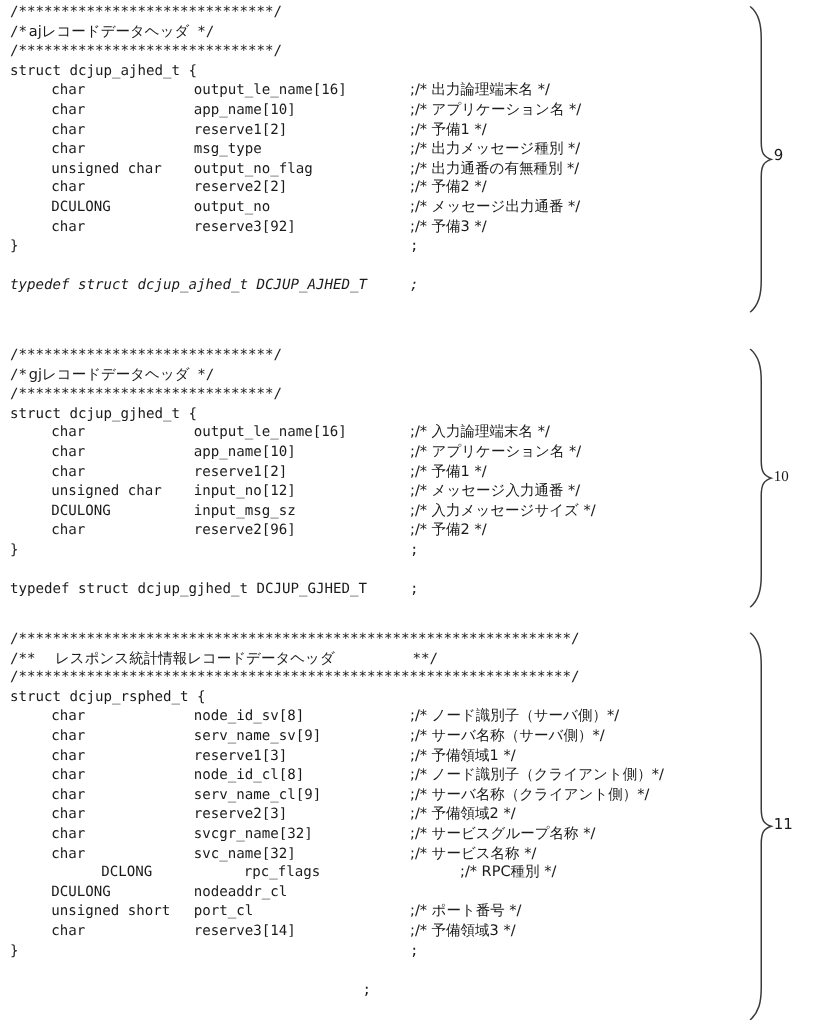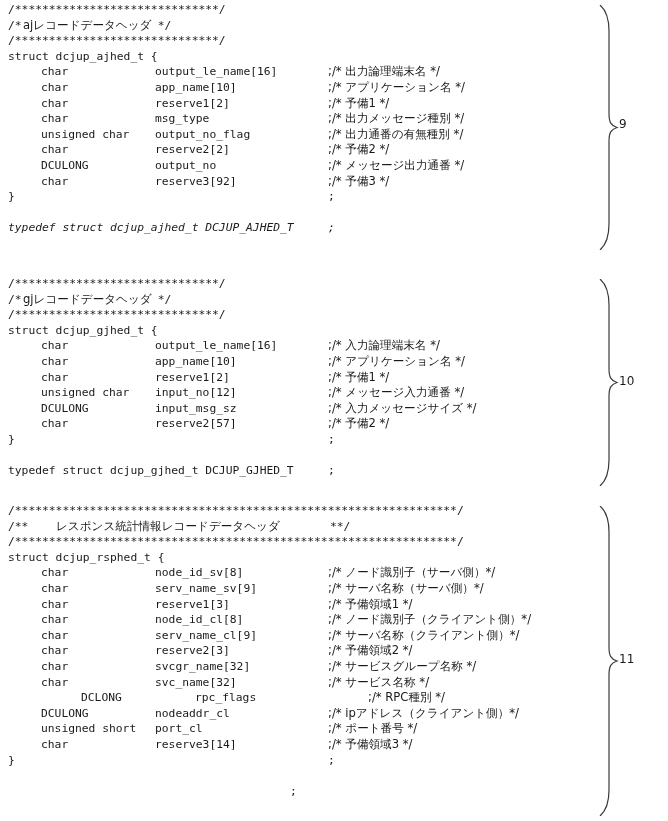--- a/index.html
+++ b/index.html
@@ -120,45 +120,45 @@
     <div class="block" style="top: 276px;">
       <div class="code-line" style="top: 0px; position: absolute; left: 0px; width: 600px;"><span class="banner">/******************************/</span></div>
       <div class="code-line" style="top: 15.6px; position: absolute; left: 0px; width: 600px;"><span class="banner">/* </span><span class="banner-jp" style="left: 23px;">gjレコードデータヘッダ</span><span class="banner" style="left: 151px;"> */</span></div>
       <div class="code-line" style="top: 31.2px; position: absolute; left: 0px; width: 600px;"><span class="banner">/******************************/</span></div>
       <div class="code-line" style="top: 46.8px; position: absolute; left: 0px; width: 600px;"><span class="col-indent">struct dcjup_gjhed_t {</span></div>
       <div class="code-line" style="top: 62.4px; position: absolute; left: 0px; width: 600px;"><span class="col-type">char</span><span class="col-name">output_le_name[16]</span><span class="col-cmt">;/* 入力論理端末名 */</span></div>
       <div class="code-line" style="top: 78px; position: absolute; left: 0px; width: 600px;"><span class="col-type">char</span><span class="col-name">app_name[10]</span><span class="col-cmt">;/* アプリケーション名 */</span></div>
       <div class="code-line" style="top: 93.6px; position: absolute; left: 0px; width: 600px;"><span class="col-type">char</span><span class="col-name">reserve1[2]</span><span class="col-cmt">;/* 予備1 */</span></div>
       <div class="code-line" style="top: 109.2px; position: absolute; left: 0px; width: 600px;"><span class="col-type">unsigned char</span><span class="col-name">input_no[12]</span><span class="col-cmt">;/* メッセージ入力通番 */</span></div>
       <div class="code-line" style="top: 124.8px; position: absolute; left: 0px; width: 600px;"><span class="col-type">DCULONG</span><span class="col-name">input_msg_sz</span><span class="col-cmt">;/* 入力メッセージサイズ */</span></div>
-      <div class="code-line" style="top: 140.4px; position: absolute; left: 0px; width: 600px;"><span class="col-type">char</span><span class="col-name">reserve2[57]</span><span class="col-cmt">;/* 予備2 */</span></div>
+      <div class="code-line" style="top: 140.4px; position: absolute; left: 0px; width: 600px;"><span class="col-type">char</span><span class="col-name">reserve2[96]</span><span class="col-cmt">;/* 予備2 */</span></div>
       <div class="code-line" style="top: 156px; position: absolute; left: 0px; width: 600px;"><span class="col-indent">}</span><span class="col-cmt cmt-mono">;</span></div>
       <div class="code-line" style="top: 187.2px; position: absolute; left: 0px; width: 600px;"><span class="col-indent">typedef struct dcjup_gjhed_t DCJUP_GJHED_T</span><span class="col-cmt cmt-mono">;</span></div>
     </div>
     <div class="brace-wrap" style="top: 279px; left: 598px; width: 70px; height: 207px;">
       <svg class="brace" width="22" height="207" viewBox="0 0 22 207">
         <path d="M 2,0 C 9,6 11,14 11,26 L 11,89.5 C 11,98.5 13,101.5 19,103.5 C 13,105.5 11,108.5 11,117.5 L 11,181 C 11,193 9,201 2,207" fill="none" stroke="#3a3a3a" stroke-width="1.2"></path>
       </svg>
     </div>
-    <div class="brace-num" style="left: 619px; top: 374px;">10</div>
+    <div class="brace-num" style="left: 619px; top: 374px; font-family: Liberation Serif, serif;">10</div>
     <div class="block" style="top: 503px;">
       <div class="code-line" style="top: 0px; position: absolute; left: 0px; width: 600px;"><span class="banner">/*****************************************************************/</span></div>
-      <div class="code-line" style="top: 15.6px; position: absolute; left: 0px; width: 600px;"><span class="banner">/**</span><span class="banner-jp" style="left: 44px; margin-left: 12px;">レスポンス統計情報レコードデータヘッダ</span><span class="banner" style="left: 330px;">**/</span></div>
+      <div class="code-line" style="top: 15.6px; position: absolute; left: 0px; width: 600px;"><span class="banner">/**</span><span class="banner-jp" style="left: 44px;">レスポンス統計情報レコードデータヘッダ</span><span class="banner" style="left: 330px;">**/</span></div>
       <div class="code-line" style="top: 31.2px; position: absolute; left: 0px; width: 600px;"><span class="banner">/*****************************************************************/</span></div>
       <div class="code-line" style="top: 46.8px; position: absolute; left: 0px; width: 600px;"><span class="col-indent">struct dcjup_rsphed_t {</span></div>
       <div class="code-line" style="top: 62.4px; position: absolute; left: 0px; width: 600px;"><span class="col-type">char</span><span class="col-name">node_id_sv[8]</span><span class="col-cmt">;/* ノード識別子（サーバ側）*/</span></div>
       <div class="code-line" style="top: 78px; position: absolute; left: 0px; width: 600px;"><span class="col-type">char</span><span class="col-name">serv_name_sv[9]</span><span class="col-cmt">;/* サーバ名称（サーバ側）*/</span></div>
       <div class="code-line" style="top: 93.6px; position: absolute; left: 0px; width: 600px;"><span class="col-type">char</span><span class="col-name">reserve1[3]</span><span class="col-cmt">;/* 予備領域1 */</span></div>
       <div class="code-line" style="top: 109.2px; position: absolute; left: 0px; width: 600px;"><span class="col-type">char</span><span class="col-name">node_id_cl[8]</span><span class="col-cmt">;/* ノード識別子（クライアント側）*/</span></div>
       <div class="code-line" style="top: 124.8px; position: absolute; left: 0px; width: 600px;"><span class="col-type">char</span><span class="col-name">serv_name_cl[9]</span><span class="col-cmt">;/* サーバ名称（クライアント側）*/</span></div>
       <div class="code-line" style="top: 140.4px; position: absolute; left: 0px; width: 600px;"><span class="col-type">char</span><span class="col-name">reserve2[3]</span><span class="col-cmt">;/* 予備領域2 */</span></div>
       <div class="code-line" style="top: 156px; position: absolute; left: 0px; width: 600px;"><span class="col-type">char</span><span class="col-name">svcgr_name[32]</span><span class="col-cmt">;/* サービスグループ名称 */</span></div>
       <div class="code-line" style="top: 171.6px; position: absolute; left: 0px; width: 600px;"><span class="col-type">char</span><span class="col-name">svc_name[32]</span><span class="col-cmt">;/* サービス名称 */</span></div>
       <div class="code-line" style="top: 187.2px; position: absolute; left: 0px; width: 600px; margin-left: 40px;"><span class="col-type">DCLONG</span><span class="col-name">rpc_flags</span><span class="col-cmt">;/* RPC種別 */</span></div>
-      <div class="code-line" style="top: 202.8px; position: absolute; left: 0px; width: 600px;"><span class="col-type">DCULONG</span><span class="col-name">nodeaddr_cl</span><span class="col-cmt">;/* ipアドレス（クライアント側）*/</span></div>
+      <div class="code-line" style="top: 202.8px; position: absolute; left: 0px; width: 600px;"><span class="col-type">DCULONG</span><span class="col-name">nodeaddr_cl</span></div>
       <div class="code-line" style="top: 218.4px; position: absolute; left: 0px; width: 600px;"><span class="col-type">unsigned short</span><span class="col-name">port_cl</span><span class="col-cmt">;/* ポート番号 */</span></div>
       <div class="code-line" style="top: 234px; position: absolute; left: 0px; width: 600px;"><span class="col-type">char</span><span class="col-name">reserve3[14]</span><span class="col-cmt">;/* 予備領域3 */</span></div>
       <div class="code-line" style="top: 249.6px; position: absolute; left: 0px; width: 600px;"><span class="col-indent">}</span><span class="col-cmt cmt-mono">;</span></div>
       <div class="code-line" style="top: 280.8px; position: absolute; left: 0px; width: 600px;"><span class="col-cmt cmt-mono" style="left: 290px;">;</span></div>
     </div>
     <div class="brace-wrap" style="top: 506px; left: 598px; width: 70px; height: 310px;">
       <svg class="brace" width="22" height="310" viewBox="0 0 22 310">
         <path d="M 2,0 C 9,6 11,14 11,26 L 11,141 C 11,150 13,153 19,155 C 13,157 11,160 11,169 L 11,284 C 11,296 9,304 2,310" fill="none" stroke="#3a3a3a" stroke-width="1.2"></path>
       </svg>
     </div>

